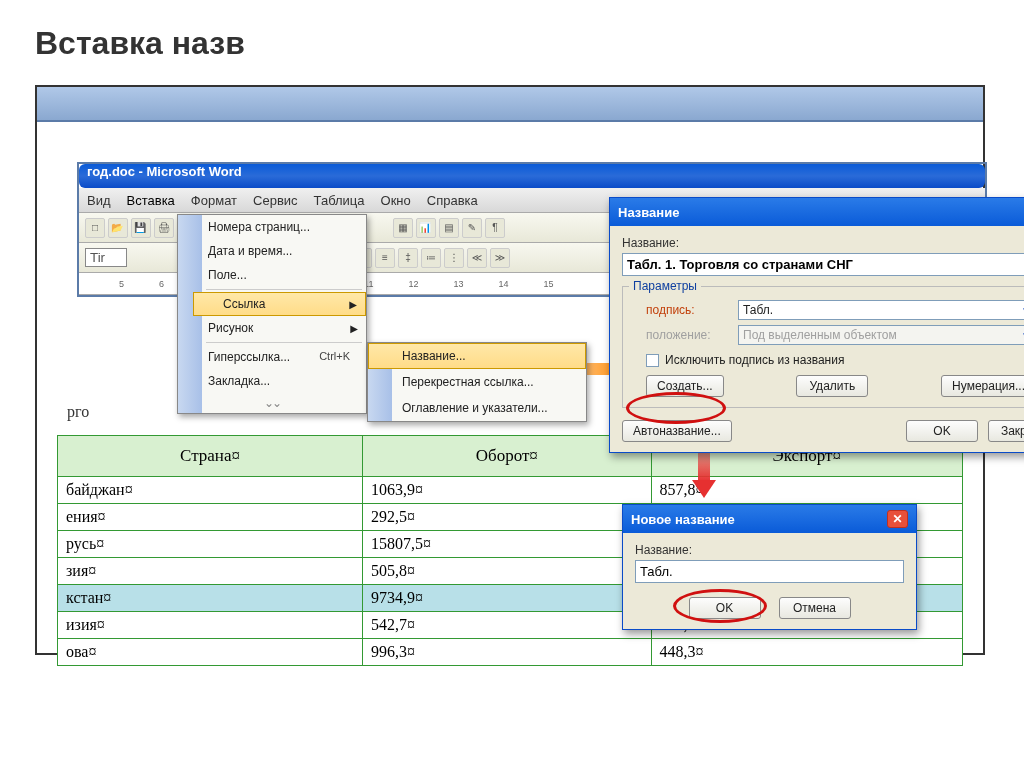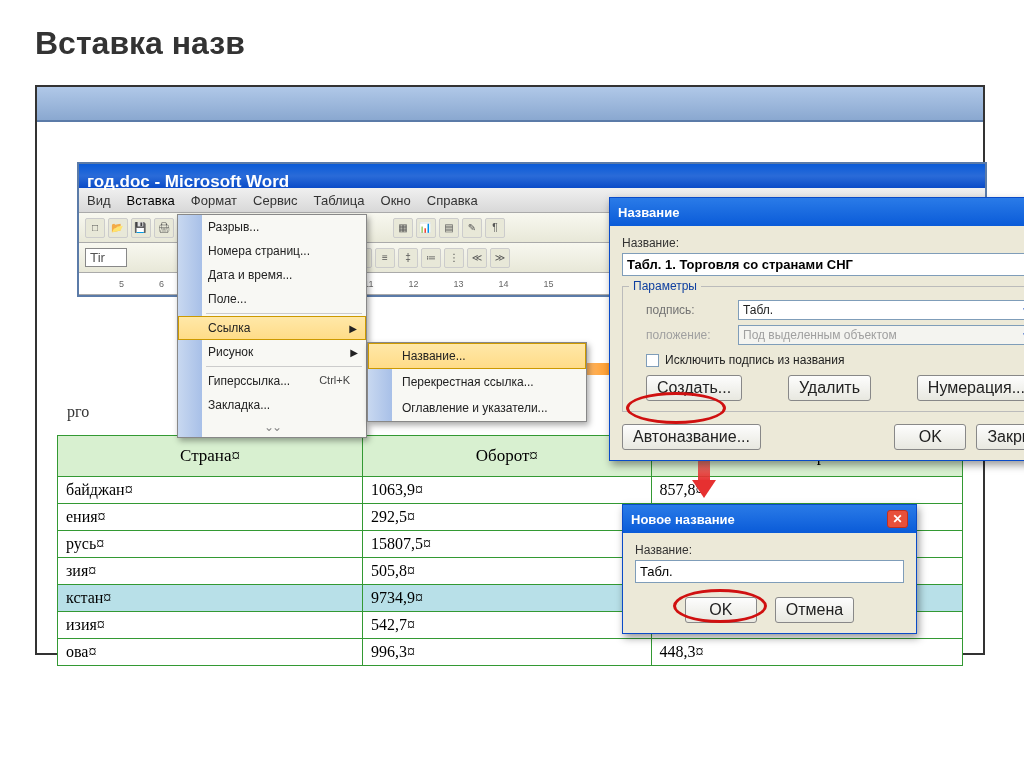--- a/index.html
+++ b/index.html
@@ -40,24 +40,25 @@
   .word-window {
     position: absolute;
     top: 75px;
     left: 40px;
     width: 910px;
     border: 2px solid #5b7ba8;
   }
   .word-titlebar {
     background: linear-gradient(to bottom, #0a5bd8, #2a6bd8, #0a4bc8);
     color: #fff;
-    font-size: 17px;
+    font-size: 13px;
     font-weight: bold;
-    padding: 8px 8px;
+    padding: 0 8px;
     height: 24px;
+    border-radius: 6px;
   }
   .word-menubar {
     background: linear-gradient(to bottom, #f0f0f0, #d8d8d8);
     border-bottom: 1px solid #aaa;
     display: flex;
     align-items: center;
     padding: 2px 8px;
     height: 25px;
     font-size: 13px;
   }
@@ -128,20 +129,21 @@
   .menu-insert .mi {
     position: relative;
     padding: 5px 16px 5px 30px;
     cursor: default;
     color: #222;
   }
   .menu-insert .mi.highlighted {
     background: linear-gradient(to bottom, #ffe8a8, #ffdc88);
     border: 1px solid #cc9900;
     padding: 4px 15px 4px 29px;
+    margin-left: 15px;
   }
   .menu-insert .mi .arrow {
     position: absolute;
     right: 8px;
     top: 50%;
     transform: translateY(-50%);
     font-size: 10px;
   }
   .menu-insert .sep { border-top: 1px solid #ccc; margin: 2px 4px 2px 28px; }
   .menu-insert .expand-chevron {
@@ -278,42 +280,42 @@
     padding: 0 4px;
     color: #1040a0;
     font-size: 12px;
   }
   .param-row {
     display: flex;
     align-items: center;
     margin: 5px 0;
     gap: 8px;
   }
-  .param-row .lbl { width: 84px; color: #737373; }
+  .param-row .lbl { width: 84px; color: #c2410c; }
   .param-row .lbl.disabled { color: #a0a0a0; }
   .param-row .select {
     flex: 1;
     border: 1px solid #7f9db9;
     background: #fff;
     padding: 2px 4px;
     display: flex;
     justify-content: space-between;
     align-items: center;
     font-size: 12px;
   }
   .param-row .select .dd { color: #2a5bc8; font-size: 10px; }
   .param-row .select.disabled { color: #a0a0a0; background: #f4f4f0; }
   .checkbox-row { display: flex; align-items: center; gap: 6px; margin: 8px 0 2px; }
   .checkbox-row .cb { width: 13px; height: 13px; border: 1px solid #7f9db9; background: #fff; }
   .dlg-button {
     background: linear-gradient(to bottom, #fdfdfd, #e8e8e0);
     border: 1px solid #888;
     border-radius: 3px;
     padding: 3px 10px;
-    font-size: 16px;
+    font-size: 12px;
     min-width: 72px;
     text-align: center;
     cursor: default;
   }
   .button-row {
     display: flex;
     gap: 8px;
     margin-top: 8px;
     justify-content: space-between;
   }
@@ -473,21 +475,20 @@
             <td>ова¤</td>
             <td>996,3¤</td>
             <td>448,3¤</td>
           </tr>
         </tbody>
     </table>
   </div>
 
   <div class="dropdown menu-insert">
     <div class="dropdown-leftstrip"></div>
-    <div class="mi">Разрыв...</div>
     <div class="mi">Номера страниц...</div>
     <div class="mi">Дата и время...</div>
     <div class="mi">Поле...</div>
     <div class="sep"></div>
     <div class="mi highlighted">
       <span>Ссылка</span>
       <span class="arrow">▶</span>
     </div>
     <div class="mi">
       <span>Рисунок</span>

